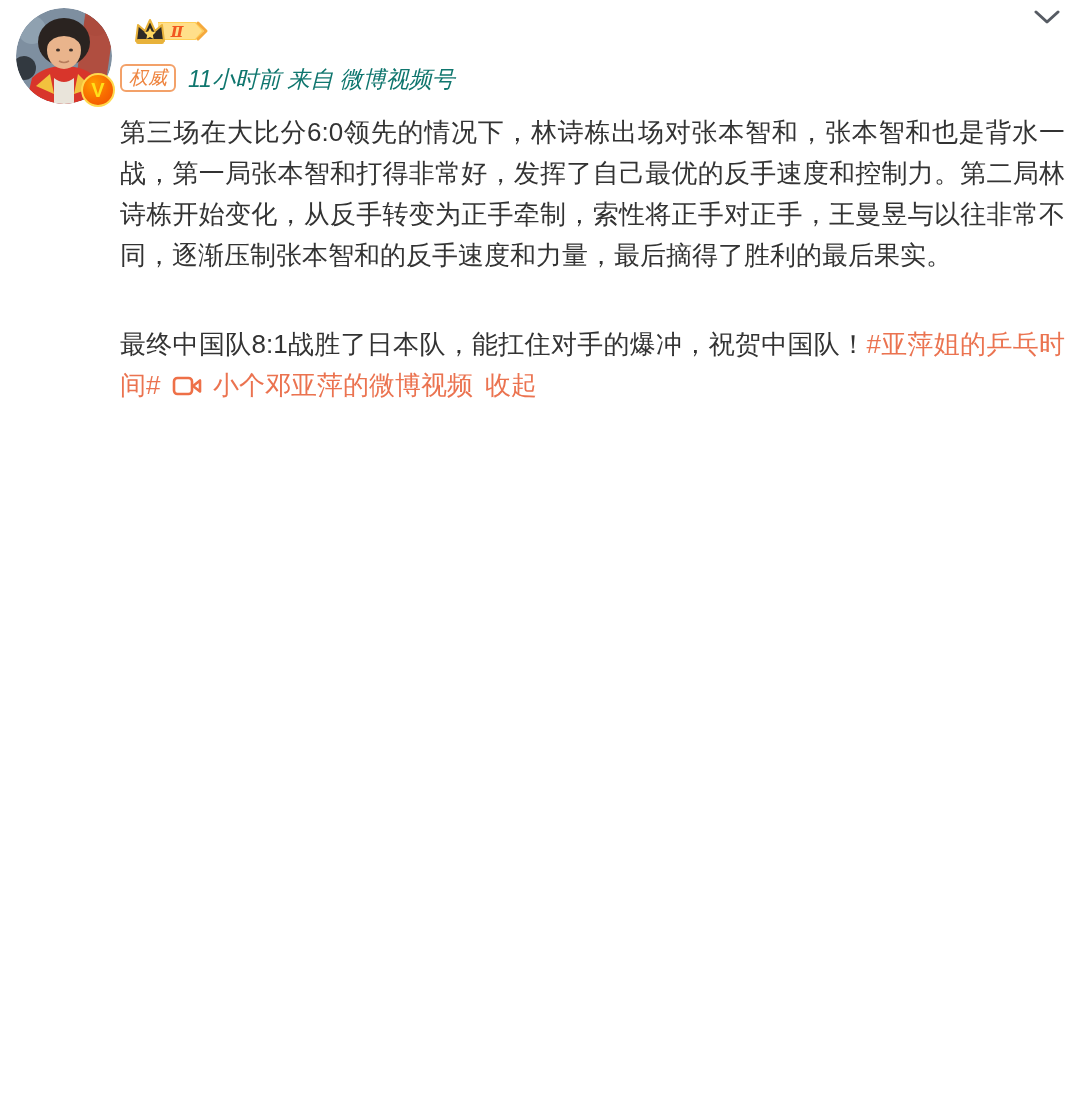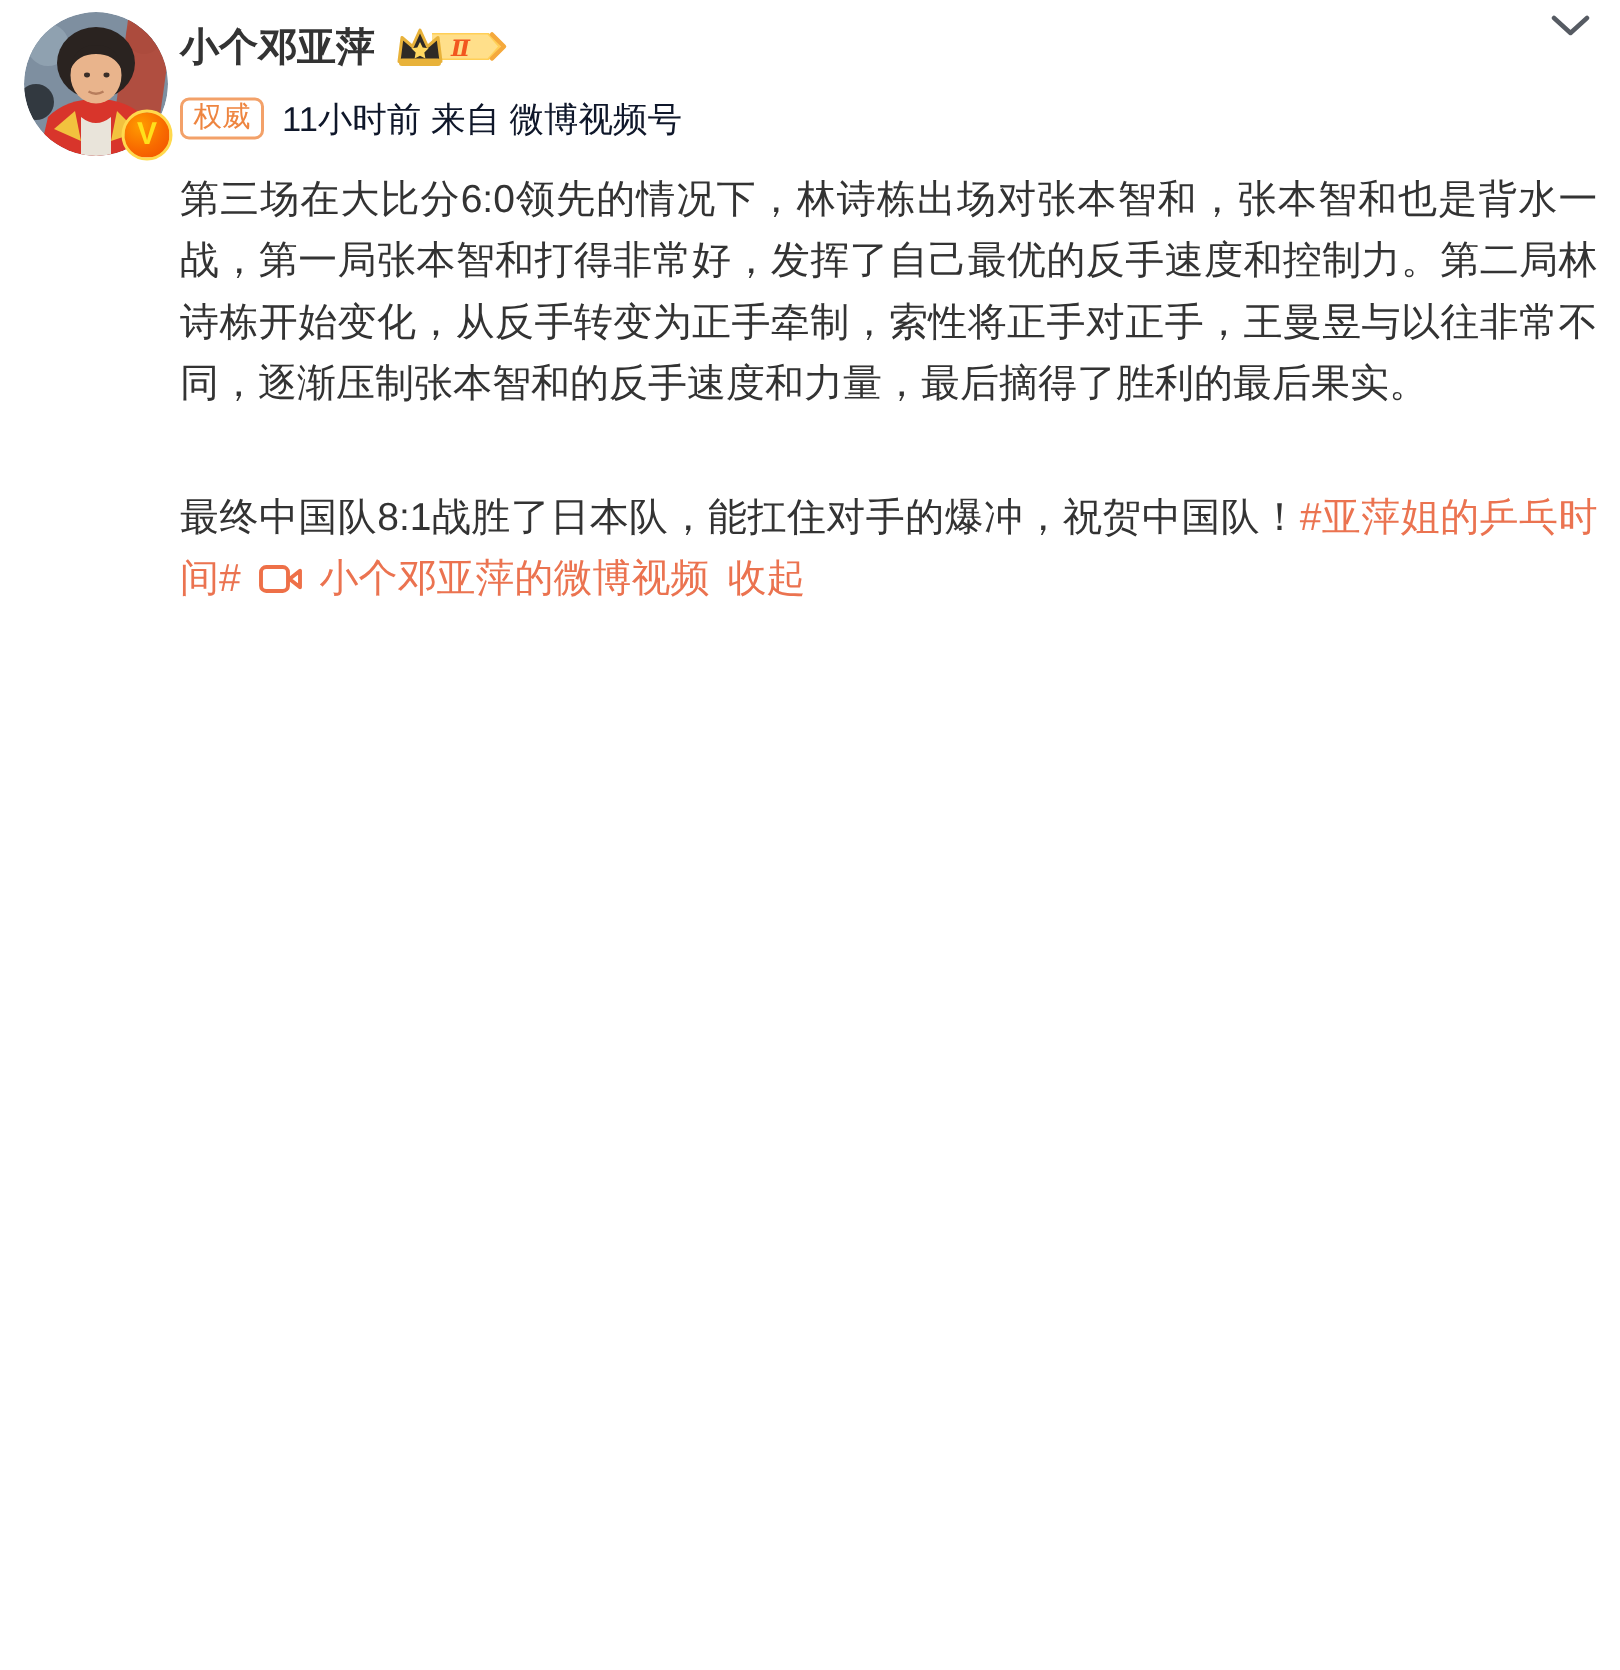--- a/index.html
+++ b/index.html
@@ -23,26 +23,26 @@
     border-radius:50%; background:radial-gradient(circle at 35% 30%, #ff9c00 0%, #f86a00 55%, #f04f00 100%);
     border:2px solid #ffd94d; display:flex; align-items:center; justify-content:center;
   }
   .v-badge span { color:#ffe01a; font-weight:bold; font-size:20px; line-height:1; transform:scaleY(1.05); }
 
   .header-text { margin-left:120px; padding-top:12px; }
   .name-row { display:flex; align-items:center; line-height:38px; height:38px; }
   .author-name { font-size:26px; font-weight:bold; color:#333; cursor:pointer; }
   .vip-badge { margin-left:10px; display:inline-flex; align-items:center; cursor:pointer; }
 
-  .meta-row { margin-top:14px; display:flex; align-items:center; height:30px; }
+  .meta-row { margin-top:14px; display:flex; align-items:flex-start; height:30px;font-style:italic; }
   .auth-badge {
     color:#ee8540; border:2px solid #f3a169; border-radius:6px;
     font-size:19px; line-height:24px; padding:0 7px; background:#fff;
   }
-  .meta-text { margin-left:12px; color:#0f172a; font-size:23px; }
+  .meta-text { margin-left:12px; color:#0f766e; font-size:23px; }
   .meta-text .src { cursor:pointer; }
 
   .collapse-chevron { position:absolute; top:8px; right:18px; cursor:pointer; padding:2px; }
 
   
   .content {
     padding:8px 15px 0 120px; font-size:26px; line-height:41px; color:#333;
     text-align:justify; text-justify:inter-ideograph;
   }
   .content p { margin:0 0 48px 0; }
@@ -83,21 +83,20 @@
           <path d="M43,53 Q48,56 53,53" stroke="#b77d5c" stroke-width="1.5" fill="none"></path>
         </g>
       </svg>
       <div class="v-badge">
         <span>V</span>
       </div>
     </div>
 
     <div class="header-text">
       <div class="name-row">
-        <span class="author-name">小个邓亚萍</span>
         <span class="vip-badge">
           <svg width="86" height="32" viewBox="0 0 86 32">
             <polygon points="28,7 66,7 74,16 66,25 28,25" fill="#ffcf57"></polygon>
             <polygon points="28,8 65,8 72,16 65,24 28,24" fill="#ffdf8a"></polygon>
             <polyline points="68,8 76,16 68,24" fill="none" stroke="#f5a93c" stroke-width="3" stroke-linecap="round" stroke-linejoin="round"></polyline>
             <text x="47" y="22" font-size="15" font-style="italic" font-weight="bold" fill="#f2571f" text-anchor="middle" font-family="'Liberation Serif','DejaVu Serif',serif">Ⅱ</text>
             <path d="M6,26 L8,10 L15,16 L20,5 L25,16 L32,10 L34,26 Z" fill="#2e2a26" stroke="#e8b23a" stroke-width="2" stroke-linejoin="round"></path>
             <rect x="6" y="24" width="28" height="5" rx="2" fill="#e8b23a"></rect>
             <path d="M20,13 l1.8,3.6 4,.6 -2.9,2.8 .7,4 -3.6,-1.9 -3.6,1.9 .7,-4 -2.9,-2.8 4,-.6 Z" fill="#ffd861"></path>
           </svg>

